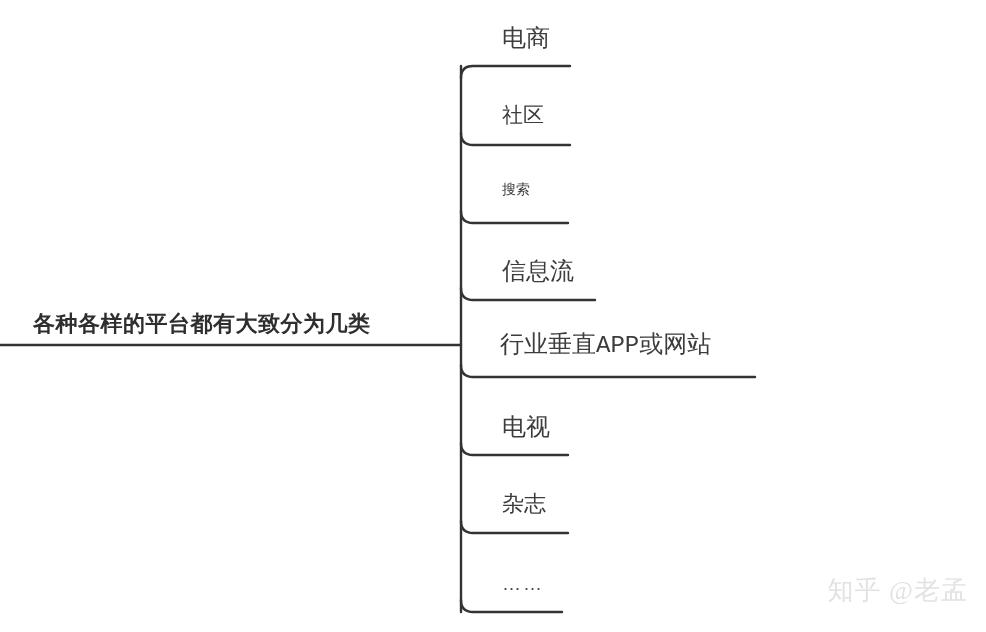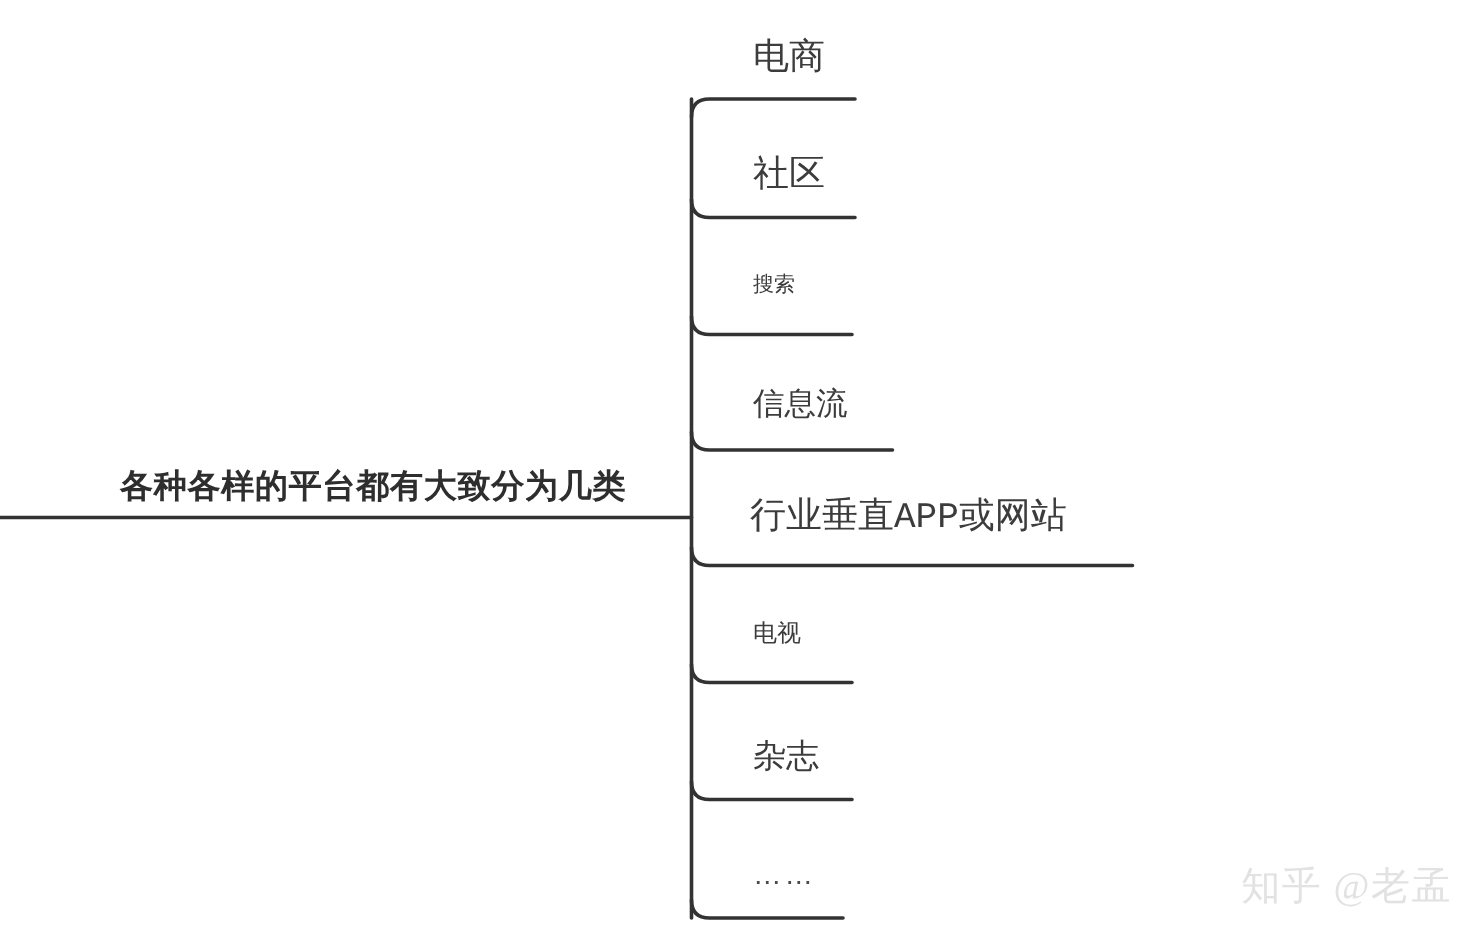--- a/index.html
+++ b/index.html
@@ -89,28 +89,28 @@
         <path d="M 461 133 Q 461 145 473 145 L 570 145"></path>
         <path d="M 461 211 Q 461 223 473 223 L 568 223"></path>
         <path d="M 461 288 Q 461 300 473 300 L 595 300"></path>
         <path d="M 461 365 Q 461 377 473 377 L 755 377"></path>
         <path d="M 461 443 Q 461 455 473 455 L 568 455"></path>
         <path d="M 461 521 Q 461 533 473 533 L 568 533"></path>
         <path d="M 461 600 Q 461 612 473 612 L 562 612"></path>
       </g>
   </svg>
 
-  <div class="node-label root-label" style="left: 33px; top: 313px; margin-left: 47px;">各种各样的平台都有大致分为几类</div>
+  <div class="node-label root-label" style="left: 33px; top: 313px;">各种各样的平台都有大致分为几类</div>
 
   <div class="branch-labels">
       <div class="node-label branch-label" style="left: 502px; top: 26px; font-size: 24px;">电商</div>
-      <div class="node-label branch-label" style="left: 502px; top: 104px; font-size: 24px;">社区</div>
+      <div class="node-label branch-label" style="left: 502px; top: 104px; font-size: 21px;">社区</div>
       <div class="node-label branch-label" style="left: 502px; top: 182px; font-size: 14px;">搜索</div>
-      <div class="node-label branch-label" style="left: 502px; top: 259px; font-size: 21px; font-family: Liberation Serif, serif;">信息流</div>
+      <div class="node-label branch-label" style="left: 502px; top: 259px; font-size: 24px; font-family: Liberation Serif, serif;">信息流</div>
       <div class="node-label branch-label wide" style="left: 500px; top: 334px; font-size: 24px;">行业垂直APP或网站</div>
-      <div class="node-label branch-label" style="left: 502px; top: 415px; font-size: 16px;">电视</div>
+      <div class="node-label branch-label" style="left: 502px; top: 415px; font-size: 24px;">电视</div>
       <div class="node-label branch-label" style="left: 502px; top: 493px; font-size: 22px;">杂志</div>
       <div class="node-label branch-label ellipsis" style="left: 502px; top: 574px; font-size: 19px;">……</div>
     </div>
 
   <div class="watermark">知乎 @老孟</div>
 
 </div>
 
 </body></html>

